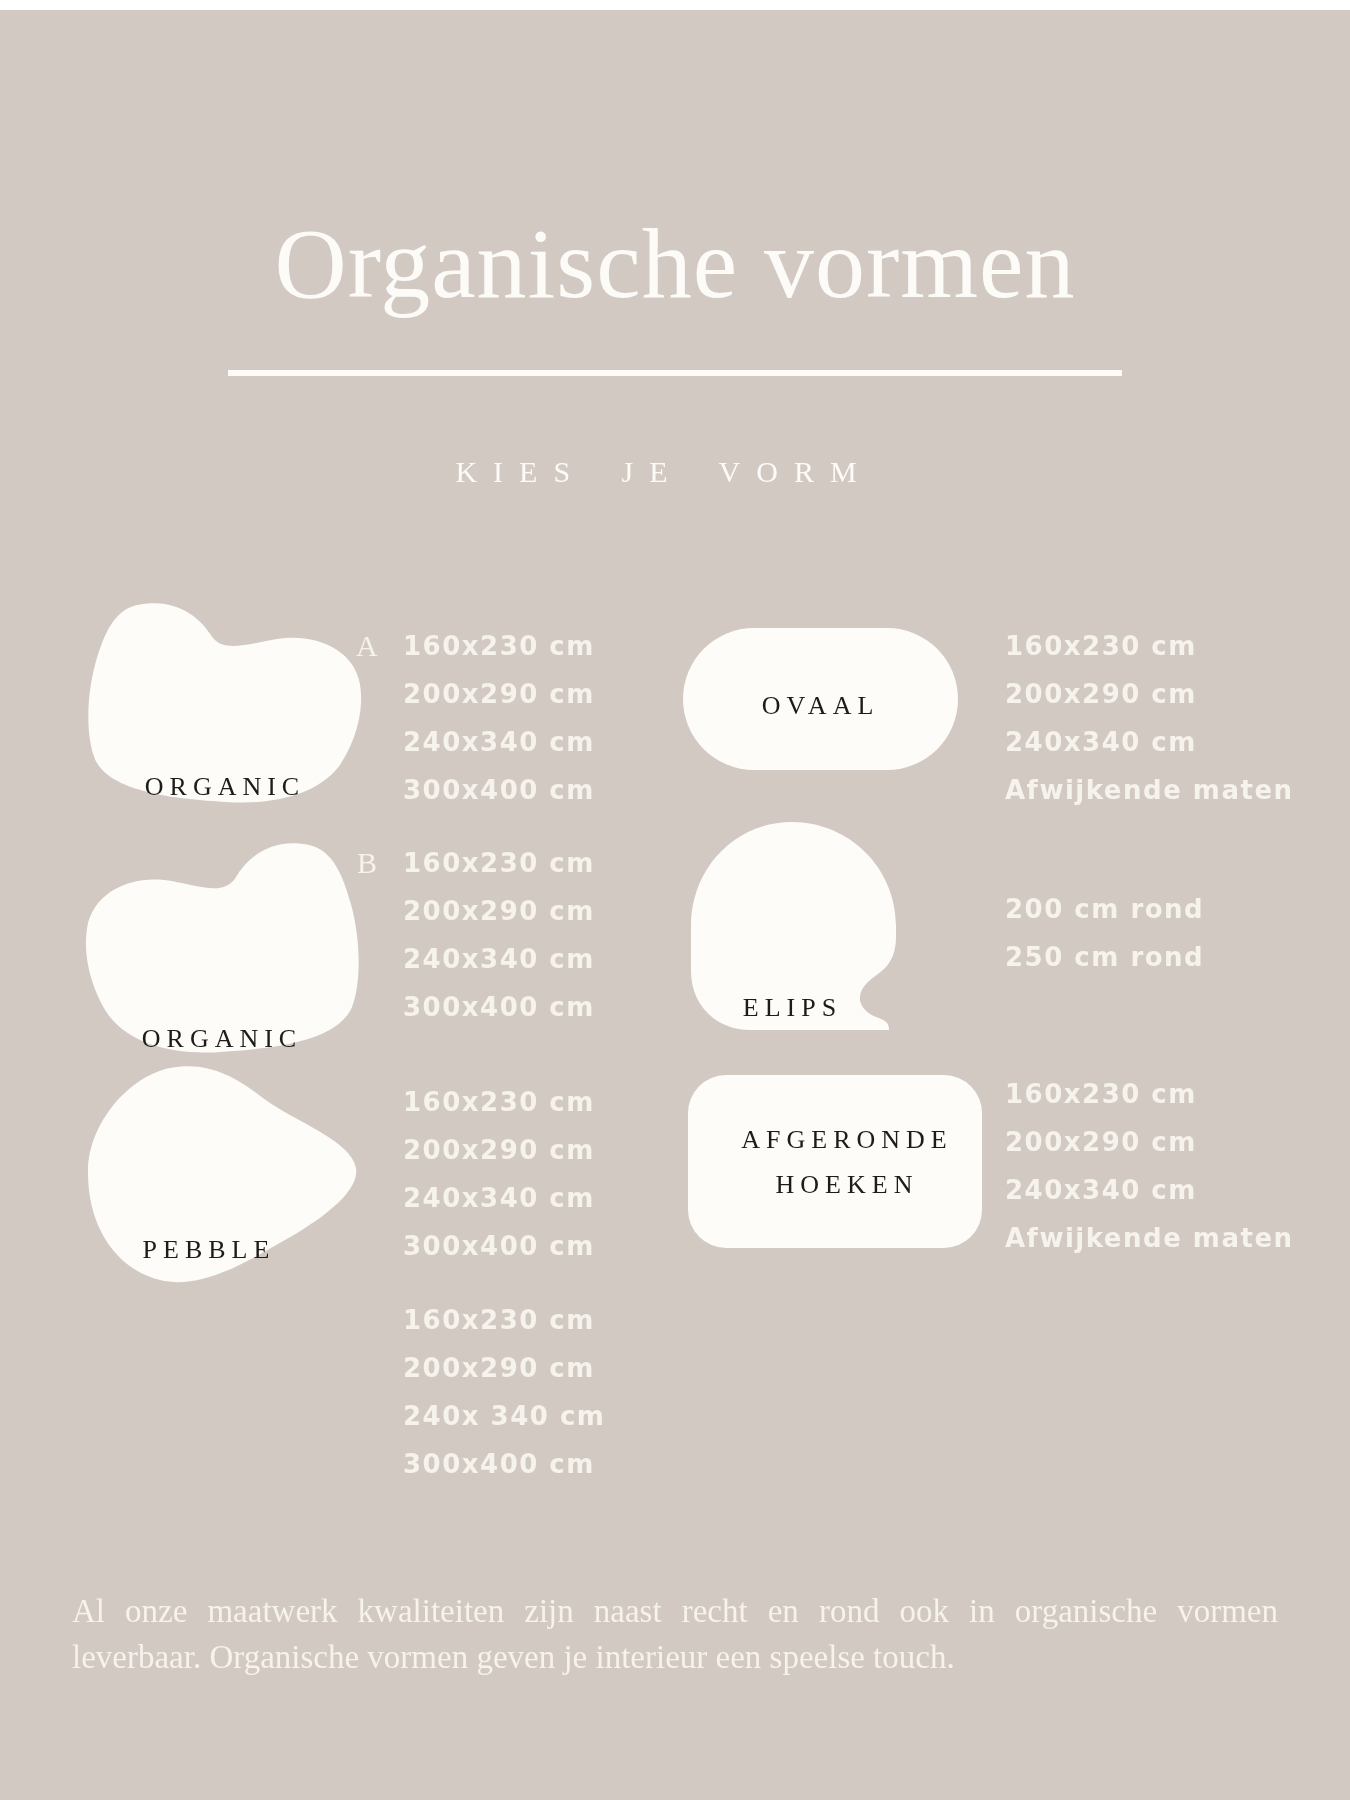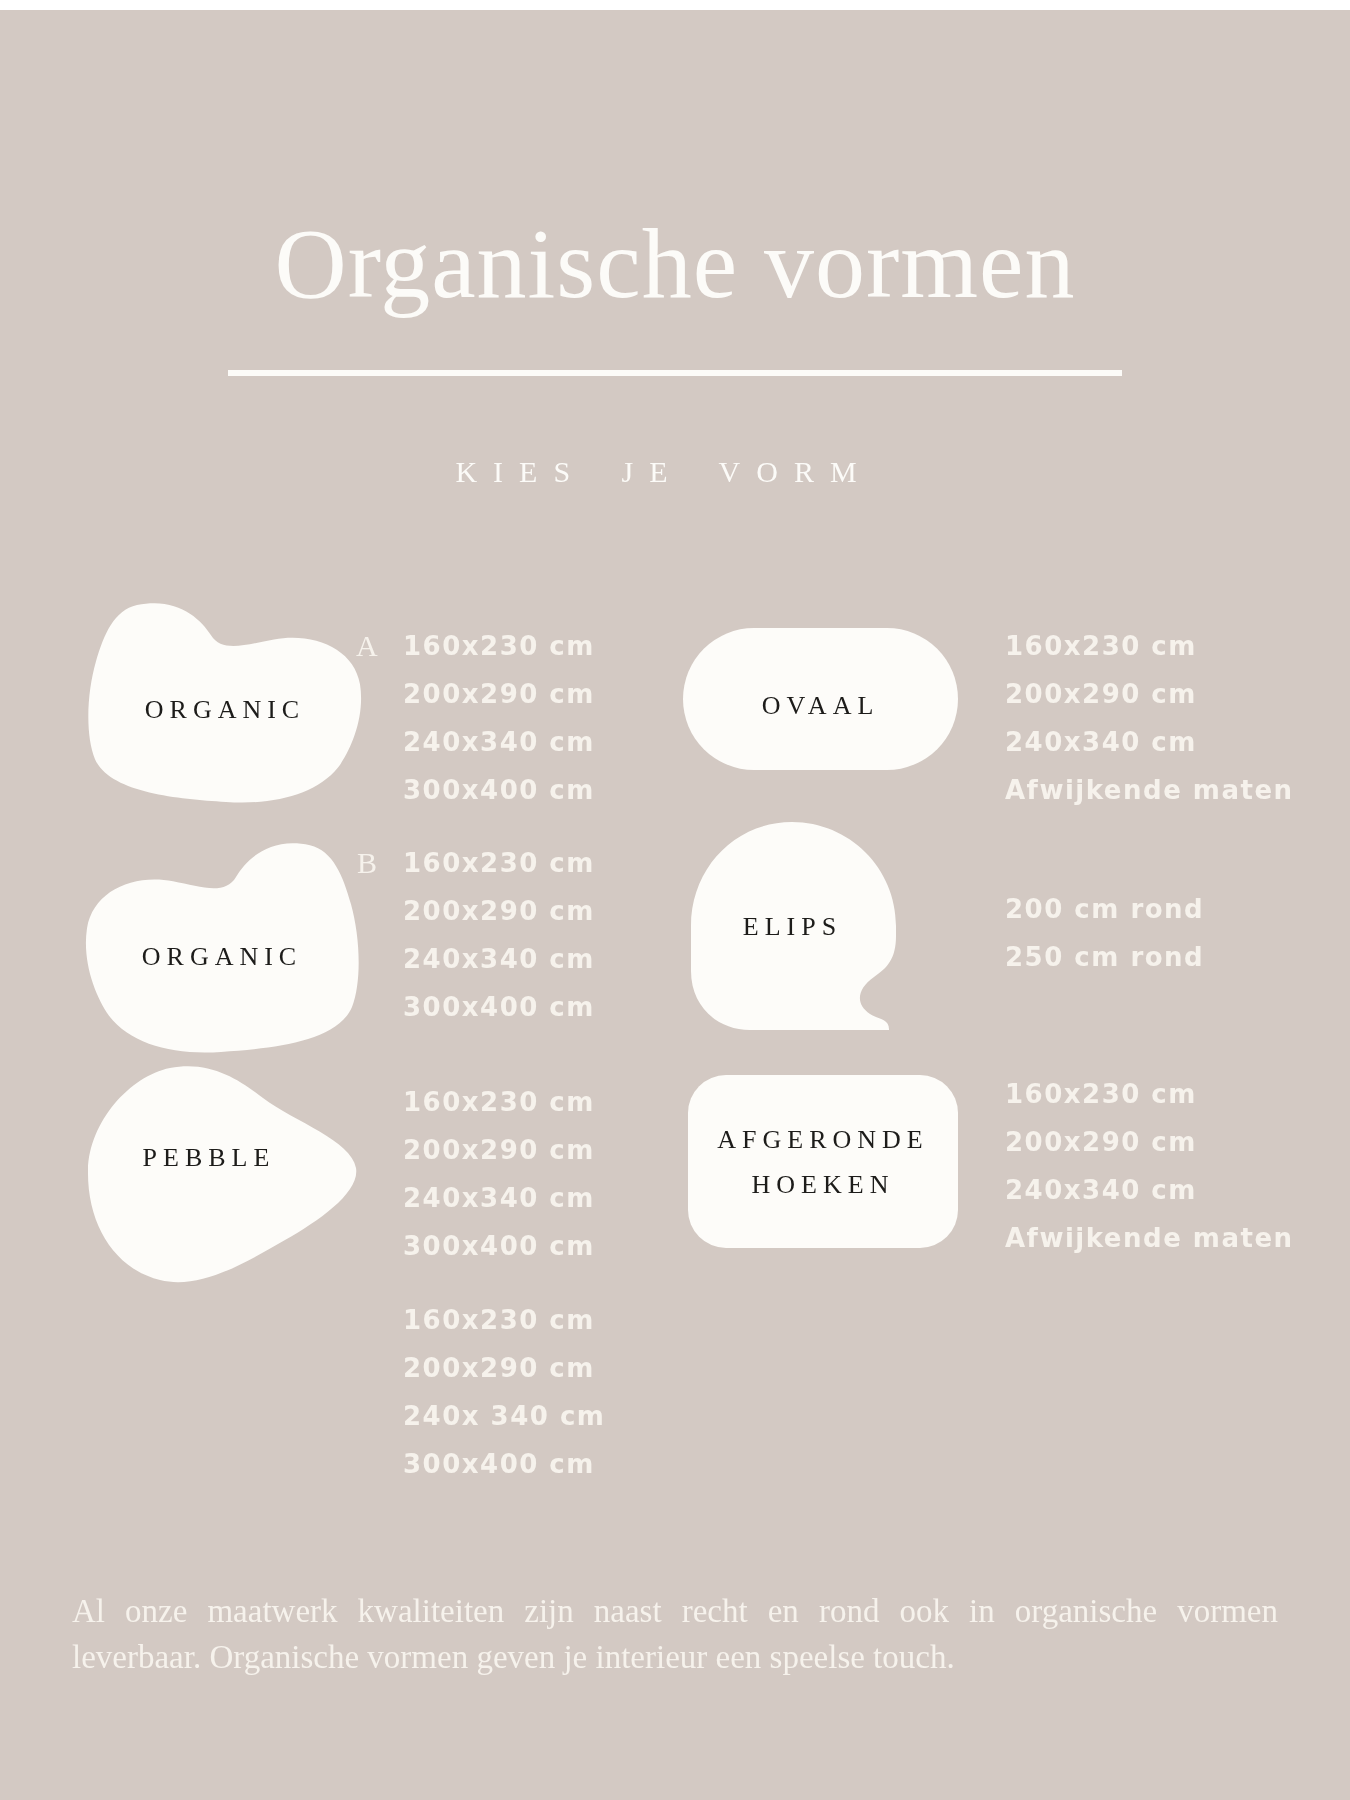--- a/index.html
+++ b/index.html
@@ -34,21 +34,21 @@
     text-align:center;
     font-family:"Liberation Serif",serif;
     font-size:30px;
     letter-spacing:16px;
     word-spacing:12px;
     color:var(--bright-text,#fcfbf8);
   }
   .shape{
     position:absolute;
     display:flex;
-    align-items:center;
+    align-items:flex-end;
     justify-content:center;
     text-align:center;
   }
   .shape svg{
     position:absolute;
     left:0;top:0;width:100%;height:100%;
   }
   .shape svg path, .shape svg ellipse{ fill:var(--shape-fill,#fdfcf9); }
   .shape-plain{
     position:absolute;
@@ -163,21 +163,21 @@
     </svg>
     <div class="shape-label" style="transform:translate(-12px,-18px);">PEBBLE</div>
   </div>
   <div class="size-list" style="left:403px;top:1068px;">
     <div>160x230 cm</div>
     <div>200x290 cm</div>
     <div>240x340 cm</div>
     <div>300x400 cm</div>
   </div>
 
-  <div class="shape-plain" style="left:688px;top:1065px;width:270px;height:173px;border-radius:38px;">
+  <div class="shape-plain" style="left:688px;top:1065px;width:270px;height:173px;border-radius:38px;padding-left:24px;">
     <div class="shape-label">
       <div>AFGERONDE</div>
       <div>HOEKEN</div>
     </div>
   </div>
   <div class="size-list" style="left:1005px;top:1060px;">
     <div>160x230 cm</div>
     <div>200x290 cm</div>
     <div>240x340 cm</div>
     <div>Afwijkende maten</div>

